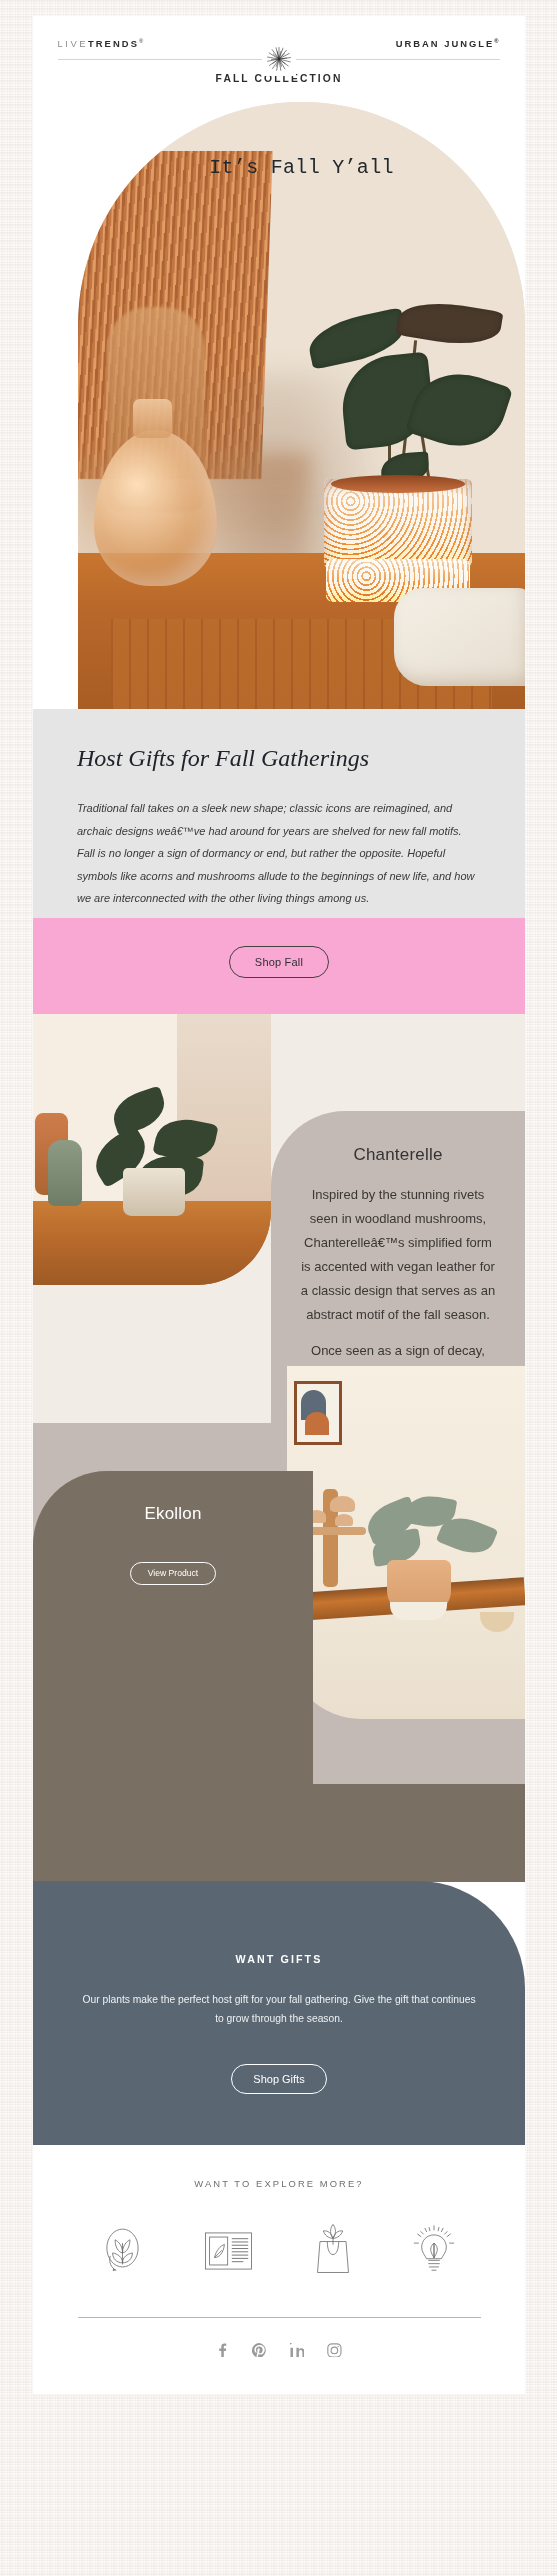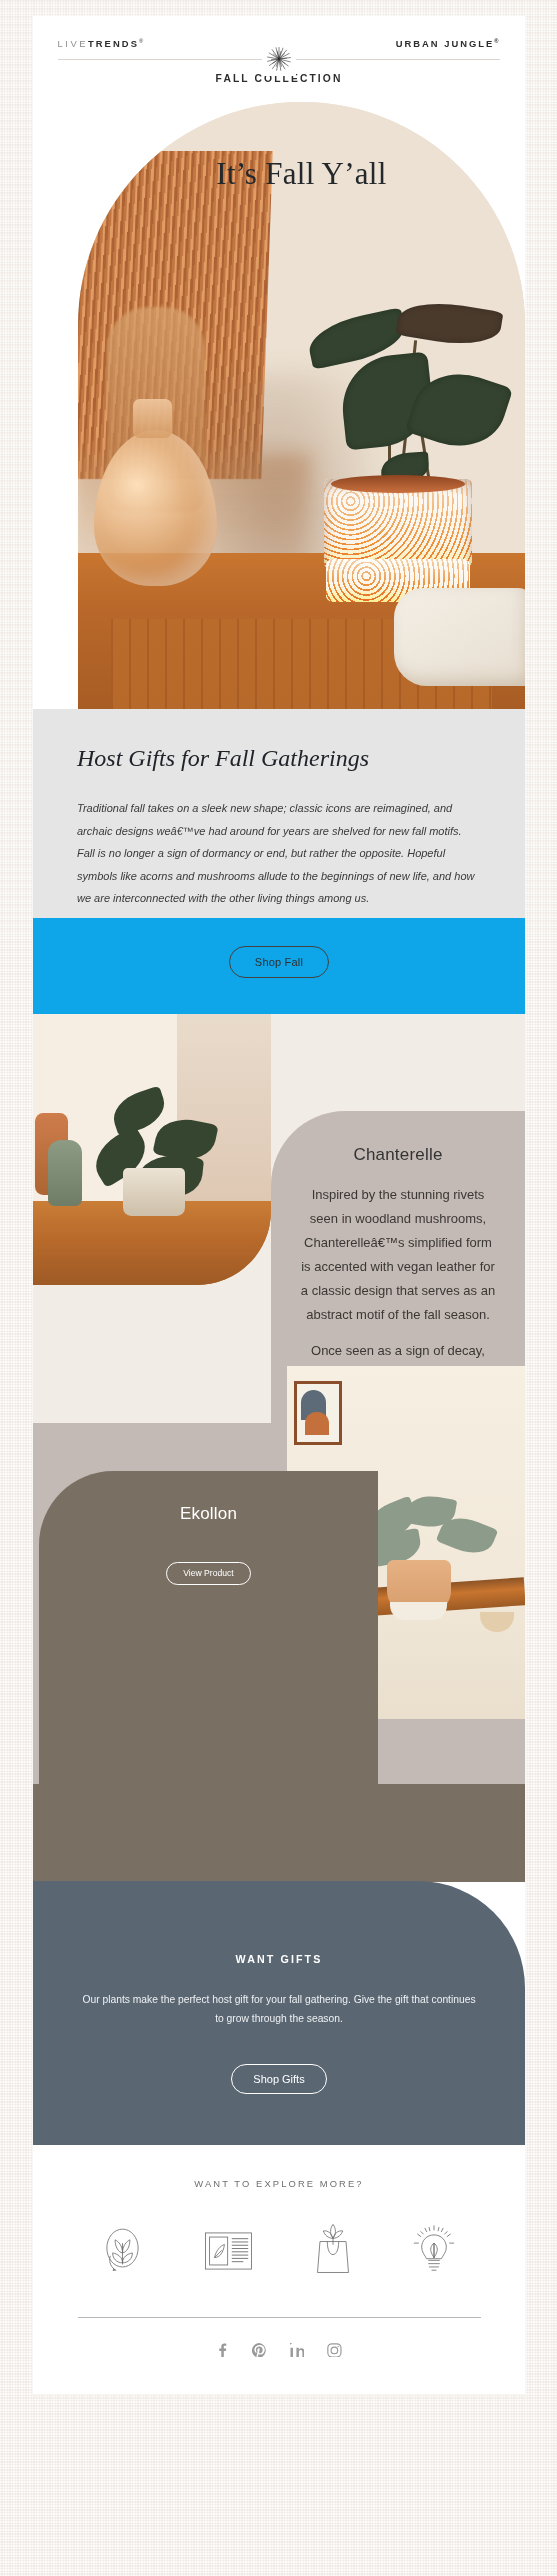--- a/index.html
+++ b/index.html
@@ -121,33 +121,33 @@
   }
   .stem { position:absolute; width:2.5px; background:#5c4a33; }
   .hero-towel{
     position:absolute; right:-8.2px; bottom:23px; width:139px; height:98px;
     border-radius:29.5px 14.8px 8.2px 33px;
     background: linear-gradient(150deg,#f4efe6,#e6ddcf);
     box-shadow: inset -6.6px -6.6px 14.8px rgba(180,160,135,.45);
   }
   .hero-title {
     position:absolute; left:0; right:0; top:54px; text-align:center;
-    font-family:Liberation Serif, serif; font-size:31px; color:#23282c; letter-spacing:0.3px;
+    font-family:Liberation Mono, monospace; font-size:20px; color:#23282c; letter-spacing:0.3px;
   }
 
   
   .intro { background:#e5e5e5; padding: 36px 44px 8.2px; text-align:left;font-style:italic; }
   .intro h2 {
     font-family:"Liberation Serif", serif; font-weight:400; font-size:24px;
     color:#20242a; letter-spacing:0px; margin-bottom: 24.6px;
   }
   .intro p {
     font-size:11px; line-height:2.05; color:#3a3a3a; max-width:410px; margin:0 auto;
   }
-  .btnwrap { background:#0ea5e9; text-align:center; padding: 28px 0 36px; }
+  .btnwrap { background:#f9a8d4; text-align:center; padding: 28px 0 36px; }
   .btn {
     display:inline-block; border:0.8px solid #44423f; border-radius:33px;
     padding: 9px 24.6px; font-size:11px; color:#2f2f2f; background:transparent;
     letter-spacing:0.2px; cursor:pointer;
   }
 
   
   .prod { position:relative; background:#f2ece6; }
   .chant { position:relative; height: 409px; }
   .chant-img {
@@ -195,22 +195,22 @@
     background:linear-gradient(180deg,#8b5326 0%,#c8752f 40%,#9c5a24 100%);transform:rotate(-4deg);}
   .ekol-img .stand{position:absolute;left:36px;top:123px;width:14.8px;height:98px;background:#c88d55;border-radius:4.9px;}
   .ekol-img .standtop{position:absolute;left:8.2px;top:161px;width:71px;height:8.2px;border-radius:4.9px;background:#d3a273;}
   .ekol-img .mush{position:absolute;background:#deb189;border-radius:50% 50% 20% 20%;}
   .ekol-img .pot2{position:absolute;left:100px;top:194px;width:64px;height:54px;border-radius:6.6px 6.6px 23px 23px;
     background:linear-gradient(180deg,#e6b183,#d79d6c);}
   .ekol-img .pot2b{position:absolute;left:103px;top:236px;width:57px;height:18px;border-radius:0 0 14.8px 14.8px;background:#f2ece1;}
   .ekol-img .eleaf{position:absolute;background:#8d9b8b;border-radius:60% 10% 60% 10%;}
   .ekol-img .bowl{position:absolute;right:11.5px;top:246px;width:34px;height:19.7px;border-radius:0 0 16.4px 16.4px;background:#e4cdab;}
   .ekol-card {
-    position:absolute; left:0; top:48px; width:339px; bottom:-66px;
-    background:#7a6f63; border-radius: 74px 0 0 0; padding: 33px 43px 0; text-align:center; color:#fff;margin-left:6px;
+    position:absolute; left:0; top:48px; width:280px; bottom:-66px;
+    background:#7a6f63; border-radius: 74px 0 0 0; padding: 33px 43px 0; text-align:center; color:#fff;
   }
   .ekol-card h3 { font-weight:400; font-size:17px; letter-spacing:0.2px; margin-bottom:18px; color:#fff; }
   .ekol-card p { font-size:8.6px; line-height:1.85; color:#f0ece7; }
   .btn-light {
     display:inline-block; margin-top:19.7px; border:0.8px solid #ffffff; border-radius:24.6px;
     padding:5.7px 16.4px; font-size:8.6px; color:#ffffff; background:transparent; cursor:pointer;
   }
 
   
   .gifts-spacer { height: 98px; background:#7a6f63; }

